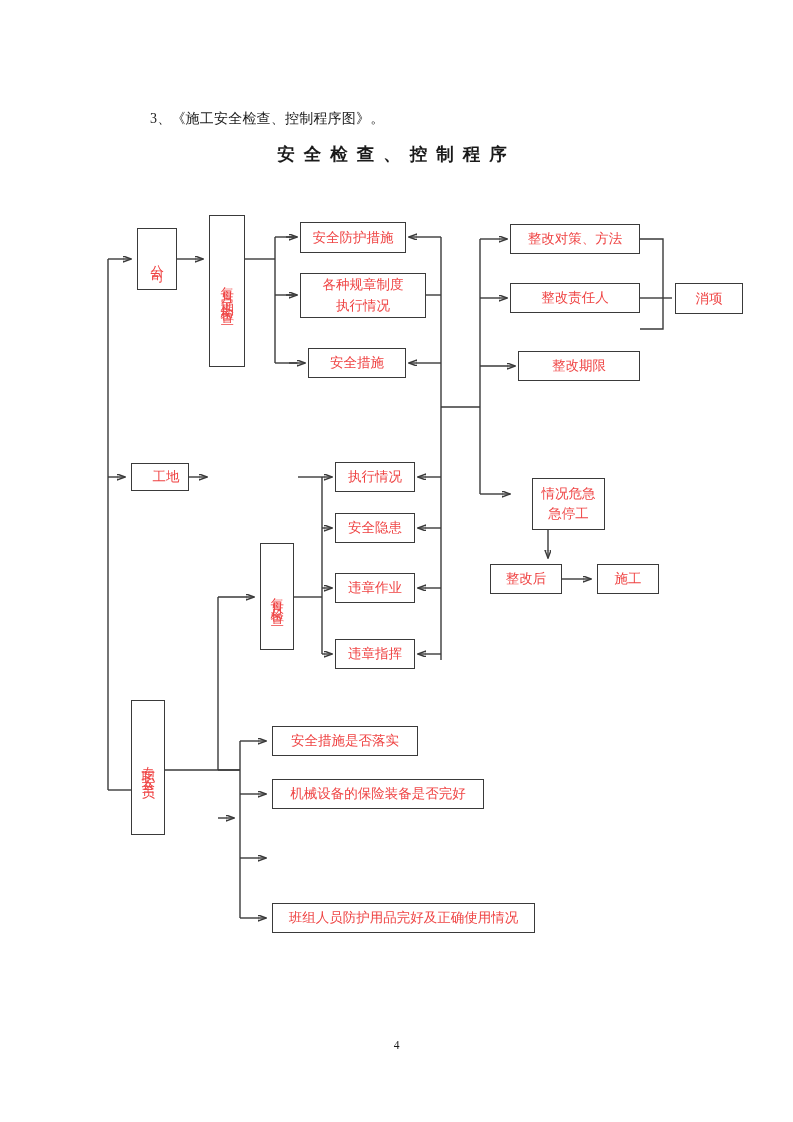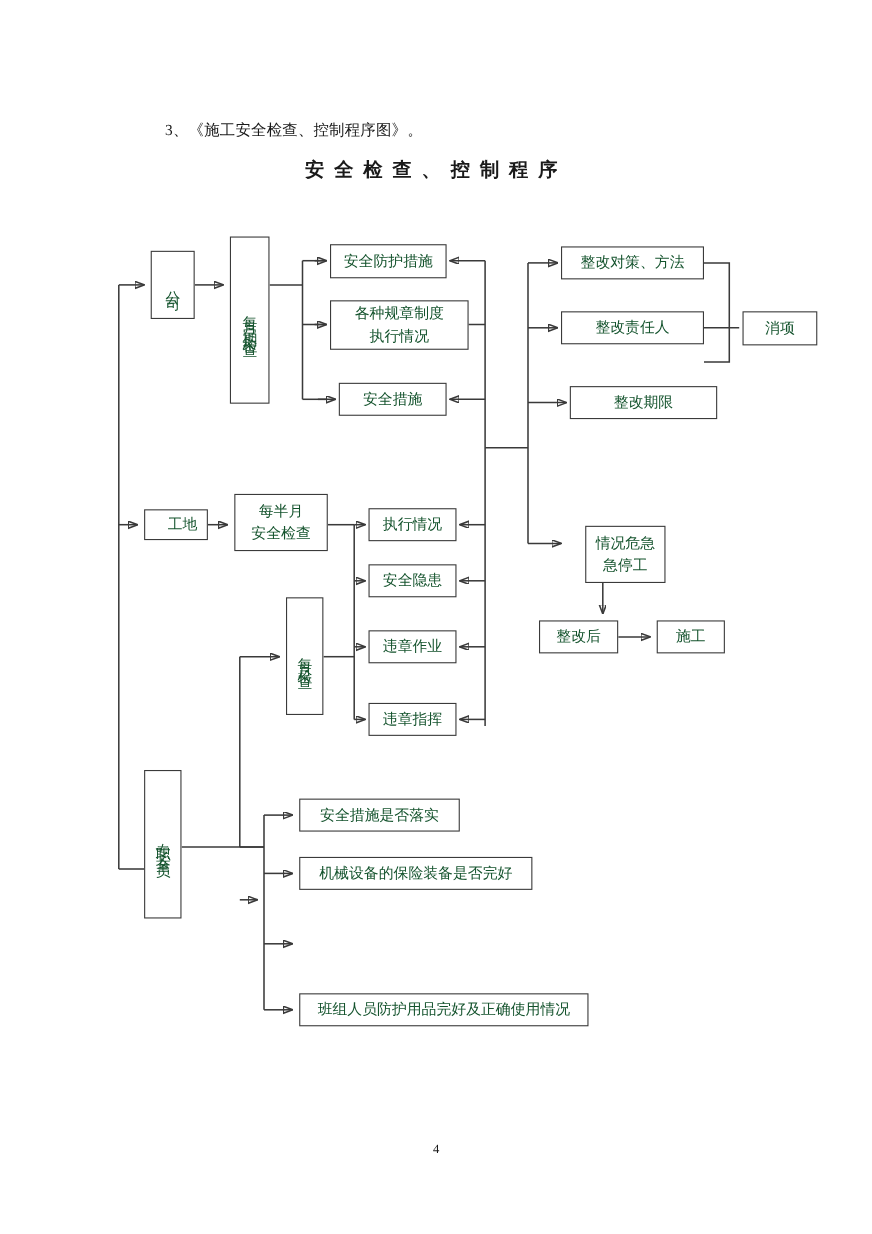--- a/index.html
+++ b/index.html
@@ -51,21 +51,21 @@
     border:1.4px solid #3a3a3a;
     background:#ffffff;
     box-sizing:border-box;
     display:flex;
     align-items:center;
     justify-content:center;
     text-align:center;
     font-size:13.5px;
     line-height:1.32;
     padding:2px 4px;
-    color:#14532d;
+    color:#ef4444;
     font-family:"Liberation Serif","DejaVu Serif",serif;
   }
   .node.vert{
     writing-mode:vertical-rl;
     text-orientation:upright;
     letter-spacing:5px;
     padding:6px 2px;
     line-height:1;
   }
   .node.twoline{ line-height:1.5; }
@@ -161,24 +161,23 @@
       <line x1="218" y1="818" x2="234" y2="818" marker-end="url(#ah)"></line>
     </svg>
 
     <div class="node vert" style="left: 137px; top: 228px; width: 40px; height: 62px;">公司</div>
     <div class="node vert" style="left: 209px; top: 215px; width: 36px; height: 152px;">每月定期检查</div>
     <div class="node" style="left: 300px; top: 222px; width: 106px; height: 31px;">安全防护措施</div>
     <div class="node twoline" style="left: 300px; top: 273px; width: 126px; height: 45px;">各种规章制度<br>执行情况</div>
     <div class="node" style="left: 308px; top: 348px; width: 98px; height: 30px;">安全措施</div>
     <div class="node" style="left: 510px; top: 224px; width: 130px; height: 30px;">整改对策、方法</div>
     <div class="node" style="left: 510px; top: 283px; width: 130px; height: 30px;">整改责任人</div>
-    <div class="node" style="left: 518px; top: 351px; width: 134px; height: 30px;">整改期限</div>
+    <div class="node" style="left: 518px; top: 351px; width: 122px; height: 30px;">整改期限</div>
     <div class="node" style="left: 675px; top: 283px; width: 68px; height: 31px;">消项</div>
     <div class="node" style="left: 131px; top: 463px; width: 58px; height: 28px; padding-left: 16px;">工地</div>
-    <div class="node twoline" style="left: 213px; top: 449px; width: 85px; height: 52px;">每半月<br>安全检查</div>
     <div class="node" style="left: 335px; top: 462px; width: 80px; height: 30px;">执行情况</div>
     <div class="node" style="left: 335px; top: 513px; width: 80px; height: 30px;">安全隐患</div>
     <div class="node vert" style="left: 260px; top: 543px; width: 34px; height: 107px;">每月检查</div>
     <div class="node" style="left: 335px; top: 573px; width: 80px; height: 30px;">违章作业</div>
     <div class="node" style="left: 335px; top: 639px; width: 80px; height: 30px;">违章指挥</div>
     <div class="node twoline" style="left: 532px; top: 478px; width: 73px; height: 52px;">情况危急<br>急停工</div>
     <div class="node" style="left: 490px; top: 564px; width: 72px; height: 30px;">整改后</div>
     <div class="node" style="left: 597px; top: 564px; width: 62px; height: 30px;">施工</div>
     <div class="node vert" style="left: 131px; top: 700px; width: 34px; height: 135px;">专职安全员</div>
     <div class="node" style="left: 272px; top: 726px; width: 146px; height: 30px;">安全措施是否落实</div>

